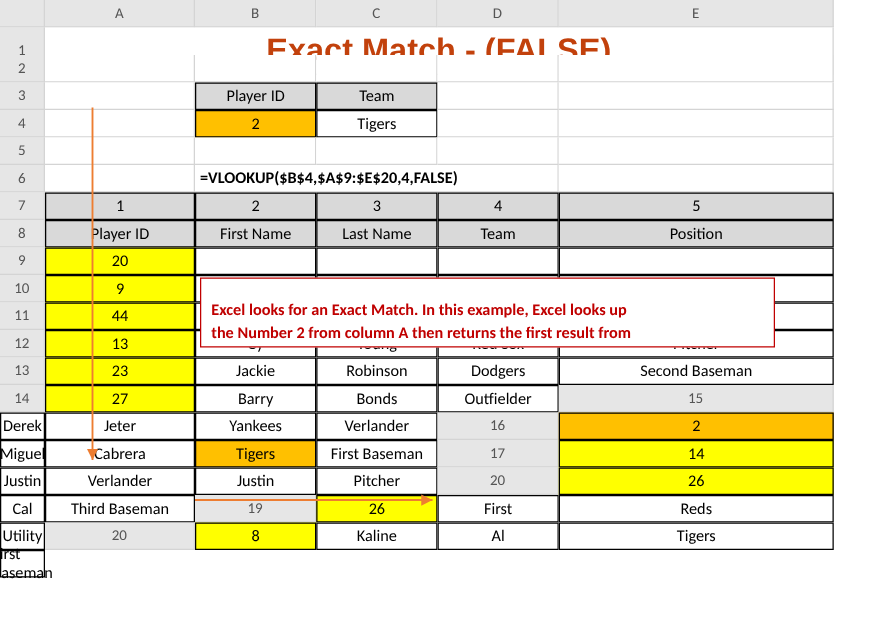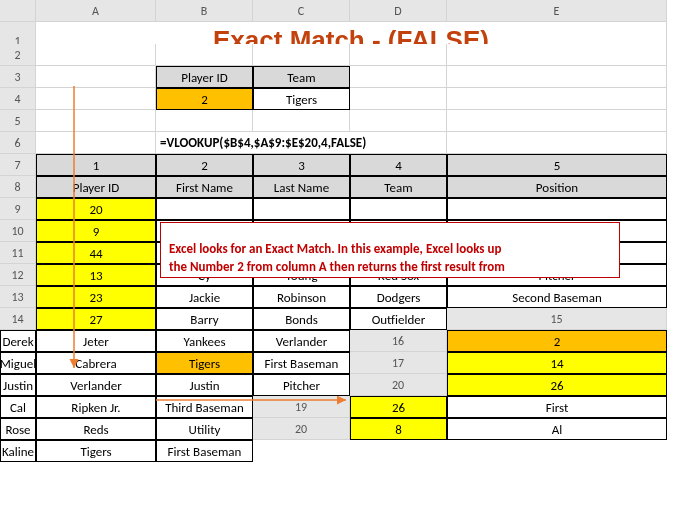--- a/index.html
+++ b/index.html
@@ -205,34 +205,32 @@
   <div class="row-hdr">17</div>
   <div class="bcell yellow">14</div>
   <div class="bcell">Justin</div>
   <div class="bcell">Verlander</div>
   <div class="bcell">Justin</div>
   <div class="bcell">Pitcher</div>
 
   <div class="row-hdr">20</div>
   <div class="bcell yellow">26</div>
   <div class="bcell">Cal</div>
-  <div class="bcell">Ripken Jr.</div>
   <div class="bcell">Third Baseman</div>
 
   <div class="row-hdr">19</div>
   <div class="bcell yellow">26</div>
   <div class="bcell">First</div>
-  <div class="bcell">Rose</div>
   <div class="bcell">Reds</div>
   <div class="bcell">Utility</div>
 
   <div class="row-hdr">20</div>
   <div class="bcell yellow">8</div>
+  <div class="bcell">Kaline</div>
   <div class="bcell">Al</div>
-  <div class="bcell">Kaline</div>
   <div class="bcell">Tigers</div>
   <div class="bcell">First Baseman</div>
 </div>
 
 <div class="callout">
   <span>Excel looks for an Exact Match. In this example, Excel looks up</span><br>
   <span>the Number 2 from column A then returns the first result from</span>
 </div>
 
 <svg class="overlay" width="696" height="508">

